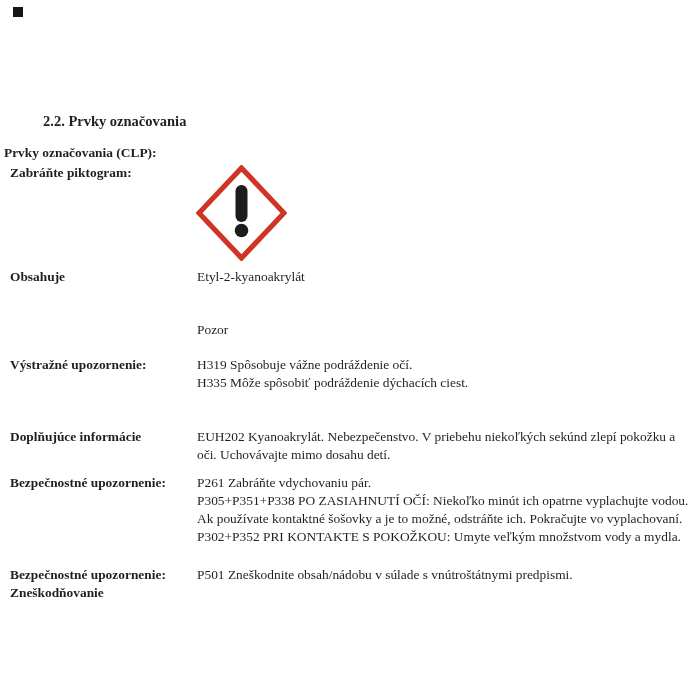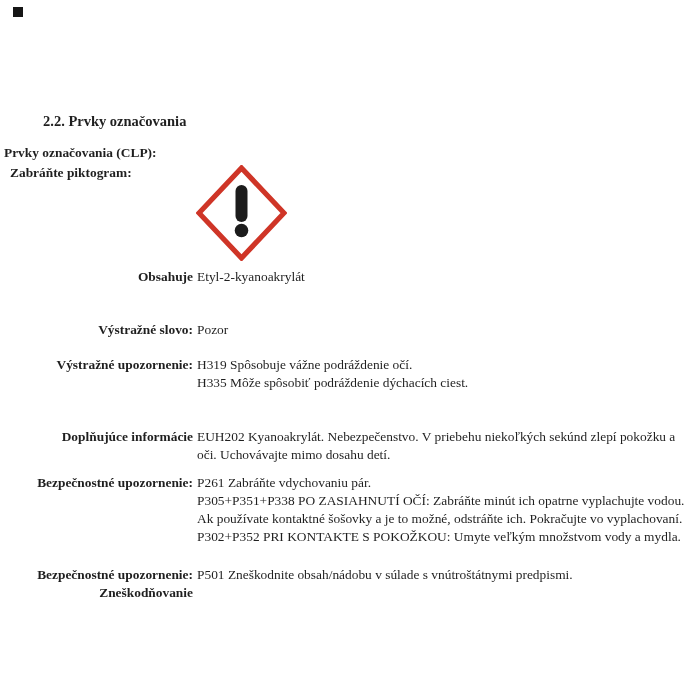--- a/index.html
+++ b/index.html
@@ -31,21 +31,20 @@
   }
   #pictogram {
     position: absolute; left: 196px; top: 165px;
     width: 91px; height: 96px;
   }
   .row { position: absolute; left: 10px; right: 6px; }
   .row-label {
     position: absolute; left: 0; top: 0;
     width: 183px;
     font-weight: bold;
-    text-align: right;
   }
   .row-value { margin-left: 187px; max-width: 497px; }
   .row-value p { margin: 0; padding: 0; }
   #row-contains      { top: 268px; }
   #row-signal-word   { top: 321px; }
   #row-hazard        { top: 356px; }
   #row-supplemental  { top: 428px; }
   #row-precautionary { top: 474px; }
   #row-disposal      { top: 566px; }
 </style>
@@ -67,21 +66,20 @@
 </svg>
 
 <div class="row" id="row-contains">
   <div class="row-label">Obsahuje</div>
   <div class="row-value">
     <p>Etyl-2-kyanoakrylát</p>
   </div>
 </div>
 
 <div class="row" id="row-signal-word">
-  <div class="row-label">Výstražné slovo:</div>
   <div class="row-value">
     <p>Pozor</p>
   </div>
 </div>
 
 <div class="row" id="row-hazard">
   <div class="row-label">Výstražné upozornenie:</div>
   <div class="row-value">
     <p>H319 Spôsobuje vážne podráždenie očí.</p>
     <p>H335 Môže spôsobiť podráždenie dýchacích ciest.</p>
@@ -92,21 +90,21 @@
   <div class="row-label">Doplňujúce informácie</div>
   <div class="row-value">
     <p>EUH202 Kyanoakrylát. Nebezpečenstvo. V priebehu niekoľkých sekúnd zlepí pokožku a oči. Uchovávajte mimo dosahu detí.</p>
   </div>
 </div>
 
 <div class="row" id="row-precautionary">
   <div class="row-label">Bezpečnostné upozornenie:</div>
   <div class="row-value">
     <p>P261 Zabráňte vdychovaniu pár.</p>
-    <p>P305+P351+P338 PO ZASIAHNUTÍ OČÍ: Zabráňte minút ich opatrne vyplachujte vodou. Ak používate kontaktné šošovky a je to možné, odstráňte ich. Pokračujte vo vyplachovaní.</p>
+    <p>P305+P351+P338 PO ZASIAHNUTÍ OČÍ: Niekoľko minút ich opatrne vyplachujte vodou. Ak používate kontaktné šošovky a je to možné, odstráňte ich. Pokračujte vo vyplachovaní.</p>
     <p>P302+P352 PRI KONTAKTE S POKOŽKOU: Umyte veľkým množstvom vody a mydla.</p>
   </div>
 </div>
 
 <div class="row" id="row-disposal">
   <div class="row-label">
     <div>Bezpečnostné upozornenie:</div>
     <div>Zneškodňovanie</div>
   </div>
   <div class="row-value">

